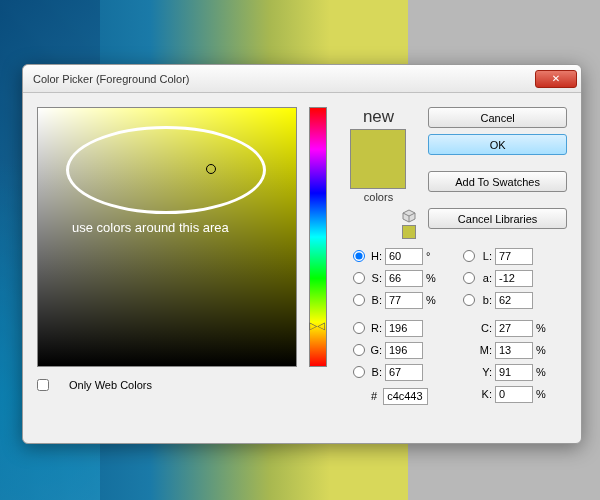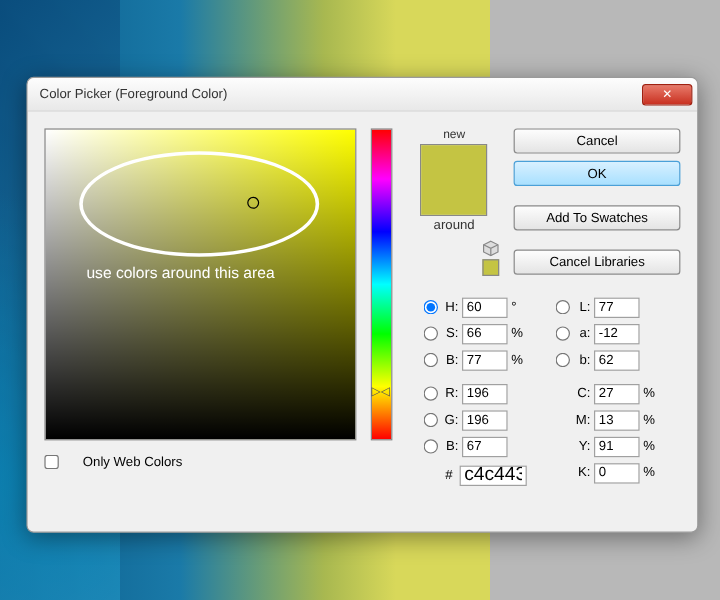--- a/index.html
+++ b/index.html
@@ -92,21 +92,21 @@
   background: linear-gradient(to bottom,
     #ff0000 0%, #ff00ff 16%, #0000ff 33%, #00ffff 50%,
     #00ff00 66%, #ffff00 83%, #ff0000 100%);
   position: relative;
 }
 .hue-arrows {
   position: absolute; right: 1px; top: 212px;
   font-size: 10px; color: #555;
 }
 .mid-col { width: 80px; display: flex; flex-direction: column; align-items: center; }
-.new-label { font-size: 10px; color: #333; margin-bottom: 2px; }
+.new-label { font-size: 17px; color: #333; margin-bottom: 2px; }
 .swatch-box {
   width: 56px; height: 60px;
   border: 1px solid #888;
 }
 .swatch-new { width: 100%; height: 50%; background: #c4c443; }
 .swatch-cur { width: 100%; height: 50%; background: #c4c443; }
 .cur-label { font-size: 11px; color: #333; margin-top: 2px; }
 .cube-icon { margin-top: 6px; align-self: flex-end; margin-right: 2px; }
 .cube-icon svg { display: block; }
 .mini-swatch {
@@ -143,21 +143,21 @@
   padding: 5px 3px;
   text-align: left;
 }
 .row .unit { width: 12px; }
 .grid2 {
   display: grid;
   grid-template-columns: 110px 110px;
   row-gap: 0px;
 }
 .hex-row { display: flex; align-items: center; gap: 6px; margin-top: 4px; }
-.hex-row input[type=text] { width: 56px; height: 17px; border:1px solid #a0a0a0; padding:0 3px; font-size:16px; }
+.hex-row input[type=text] { width: 45px; height: 17px; border:1px solid #a0a0a0; padding:0 3px; font-size:11px; }
 </style>
 </head>
 <body>
 
 <div class="dialog">
   <div class="titlebar">
     <span class="title">Color Picker (Foreground Color)</span>
     <div class="close-btn">
       <span>✕</span>
     </div>
@@ -181,21 +181,21 @@
         <div class="hue-arrows">▷◁</div>
       </div>
     </div>
 
     <div class="mid-col">
       <div class="new-label">new</div>
       <div class="swatch-box">
         <div class="swatch-new"></div>
         <div class="swatch-cur"></div>
       </div>
-      <div class="cur-label">around</div>
+      <div class="cur-label">colors</div>
       <div class="cube-icon">
         <svg width="14" height="14" viewBox="0 0 14 14">
             <polygon points="7,1 13,4 13,10 7,13 1,10 1,4" fill="#ddd" stroke="#888" stroke-width="1"></polygon>
             <polyline points="1,4 7,7 13,4" fill="none" stroke="#888"></polyline>
             <line x1="7" y1="7" x2="7" y2="13" stroke="#888"></line>
           </svg>
       </div>
       <div class="mini-swatch"></div>
     </div>
 

